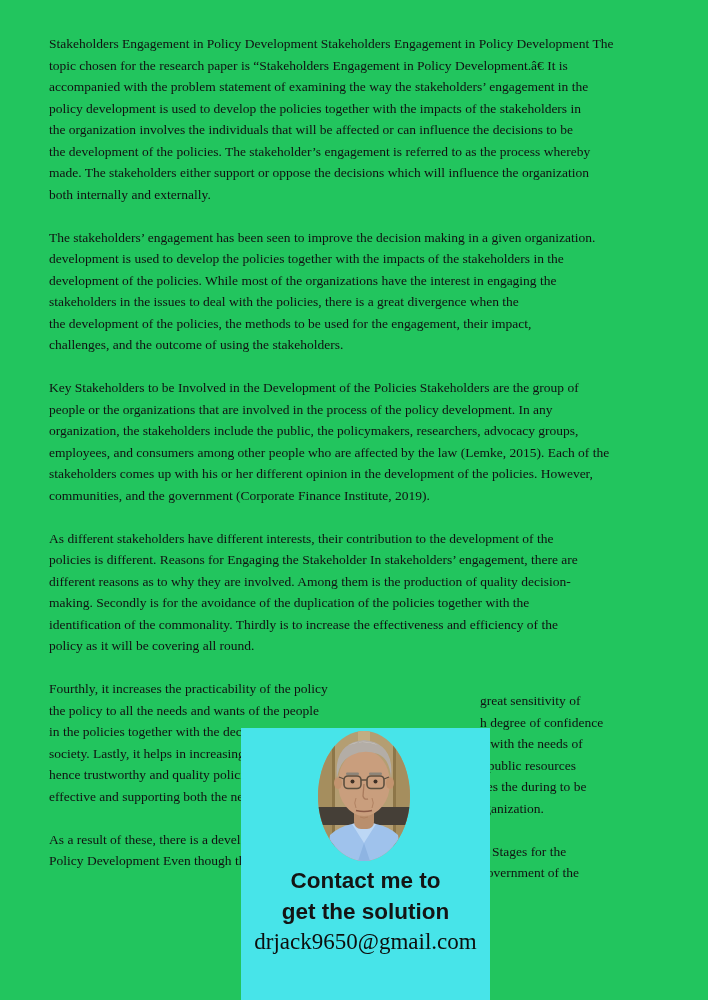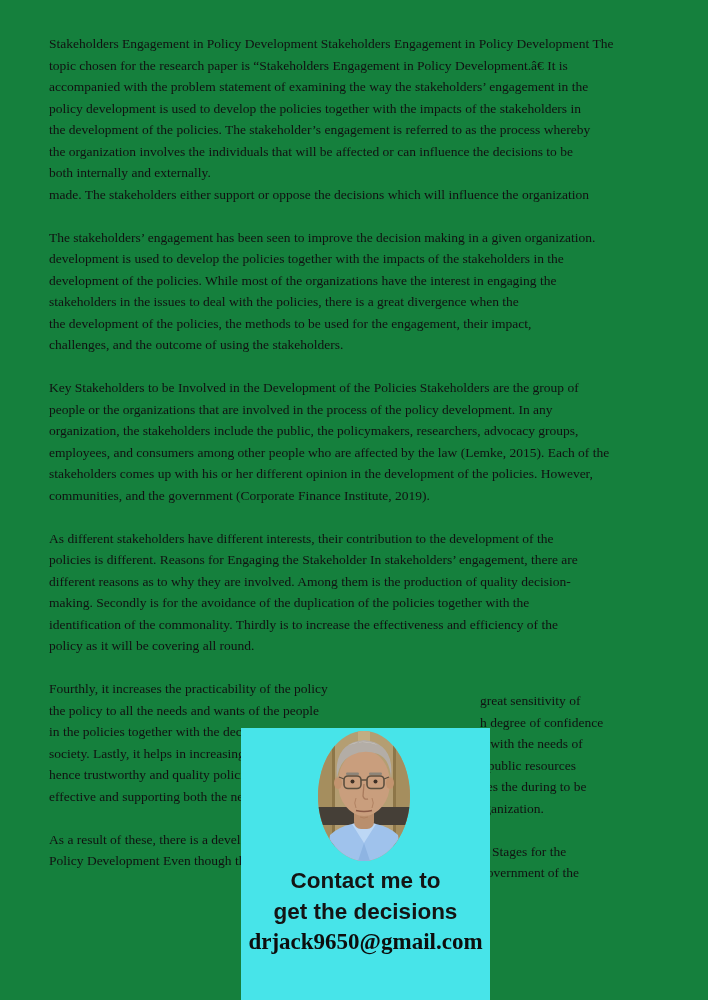--- a/index.html
+++ b/index.html
@@ -1,20 +1,20 @@
 <!DOCTYPE html>
 <html><head>
 <meta charset="utf-8">
 <style>
   html,body{margin:0;padding:0;}
   body{
     width:708px;height:1000px;background:#ffffff;overflow:hidden;position:relative;
     font-family:"Liberation Serif","DejaVu Serif",serif;color:#111;
   }
-  .page{position:absolute;inset:0;background:#15803d;}
+  .page{position:absolute;inset:0;background:#22c55e;}
   .essay{
     position:absolute;left:49px;top:33px;width:640px;
     font-size:13.5px;line-height:21.5px;
   }
   .para{margin:0 0 21.5px 0;}
   .para:last-child{margin-bottom:0;}
   .line{white-space:nowrap;height:21.5px;position:relative;}
   .right-frag{position:absolute;left:431px;top:12px;}
   
   .ad-card{
@@ -24,38 +24,38 @@
   }
   .portrait{position:absolute;left:77px;top:3px;width:92px;height:130px;display:block;}
   .ad-heading{
     position:absolute;left:0;top:137px;width:249px;text-align:center;
     font-family:"Liberation Sans","DejaVu Sans",sans-serif;
     font-weight:700;font-size:22.5px;line-height:31px;color:#141414;
   }
   .ad-email{
     position:absolute;left:0;top:200px;width:249px;text-align:center;
     font-family:"Liberation Serif","DejaVu Serif",serif;
-    font-weight:700;font-size:23px;line-height:28px;color:#0d0d0d;
+    font-weight:400;font-size:23px;line-height:28px;color:#0d0d0d;
   }
 </style>
 </head>
 <body>
 
 <div class="page">
 
   <div class="essay">
       <div class="para">
         <div class="line">Stakeholders Engagement in Policy Development Stakeholders Engagement in Policy Development The</div>
         <div class="line">topic chosen for the research paper is “Stakeholders Engagement in Policy Development.â€ It is</div>
         <div class="line">accompanied with the problem statement of examining the way the stakeholders’ engagement in the</div>
         <div class="line">policy development is used to develop the policies together with the impacts of the stakeholders in</div>
+        <div class="line">the organization involves the individuals that will be affected or can influence the decisions to be</div>
         <div class="line">the development of the policies. The stakeholder’s engagement is referred to as the process whereby</div>
-        <div class="line">the organization involves the individuals that will be affected or can influence the decisions to be</div>
+        <div class="line">made. The stakeholders either support or oppose the decisions which will influence the organization</div>
         <div class="line">both internally and externally.</div>
-        <div class="line">made. The stakeholders either support or oppose the decisions which will influence the organization</div>
       </div>
       <div class="para">
         <div class="line">The stakeholders’ engagement has been seen to improve the decision making in a given organization.</div>
         <div class="line">development is used to develop the policies together with the impacts of the stakeholders in the</div>
         <div class="line">development of the policies. While most of the organizations have the interest in engaging the</div>
         <div class="line">stakeholders in the issues to deal with the policies, there is a great divergence when the</div>
         <div class="line">the development of the policies, the methods to be used for the engagement, their impact,</div>
         <div class="line">challenges, and the outcome of using the stakeholders.</div>
       </div>
       <div class="para">
@@ -124,19 +124,19 @@
         <path d="M46 53 L45 65 Q46 69 50 68" stroke="#a87a5c" stroke-width="1.3" fill="none"></path>
         <path d="M38 67 Q35.5 72 38 77" stroke="#b08262" stroke-width="1" fill="none"></path>
         <path d="M54 67 Q56.5 72 54 77" stroke="#b08262" stroke-width="1" fill="none"></path>
         <path d="M38 79.5 Q46 81.5 54 79.5" stroke="#8a5a46" stroke-width="1.6" fill="none"></path>
         <path d="M42 86 Q46 88 50 86" stroke="#b0815f" stroke-width="1" fill="none"></path>
       </g>
     </svg>
 
     <div class="ad-heading">
       <div>Contact me to</div>
-      <div>get the decisions</div>
+      <div>get the solution</div>
     </div>
 
     <div class="ad-email">drjack9650@gmail.com</div>
   </div>
 
 </div>
 
 </body></html>

